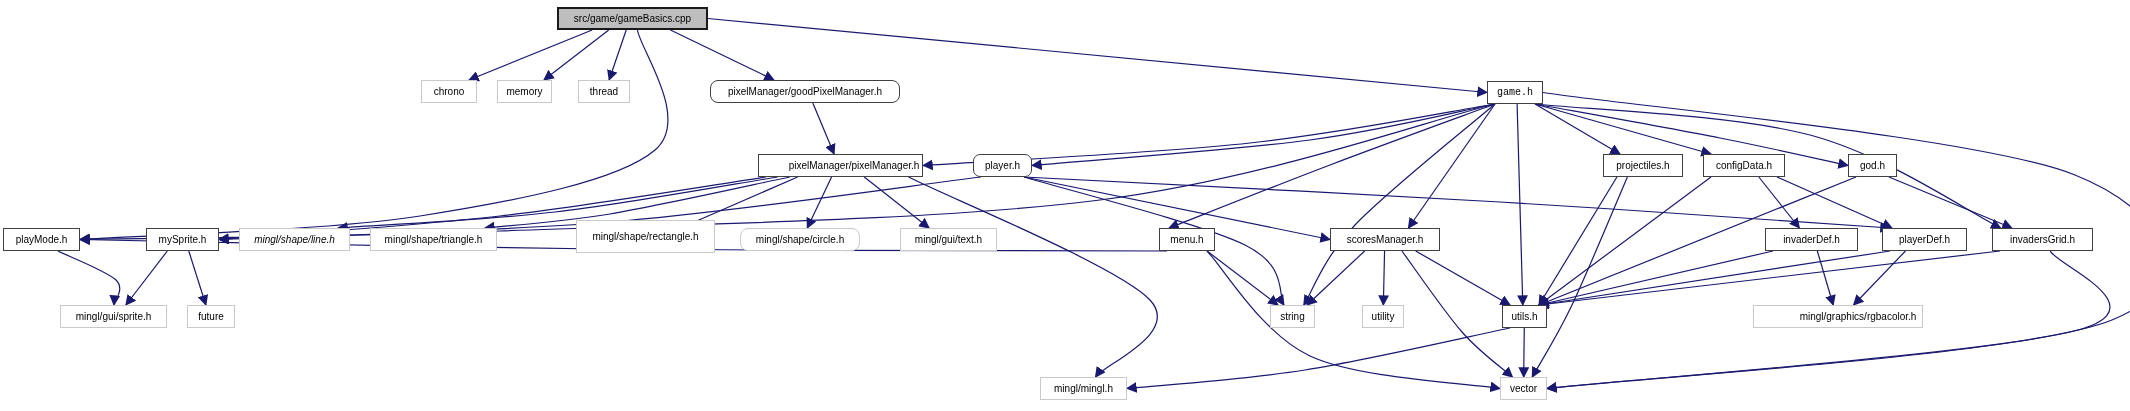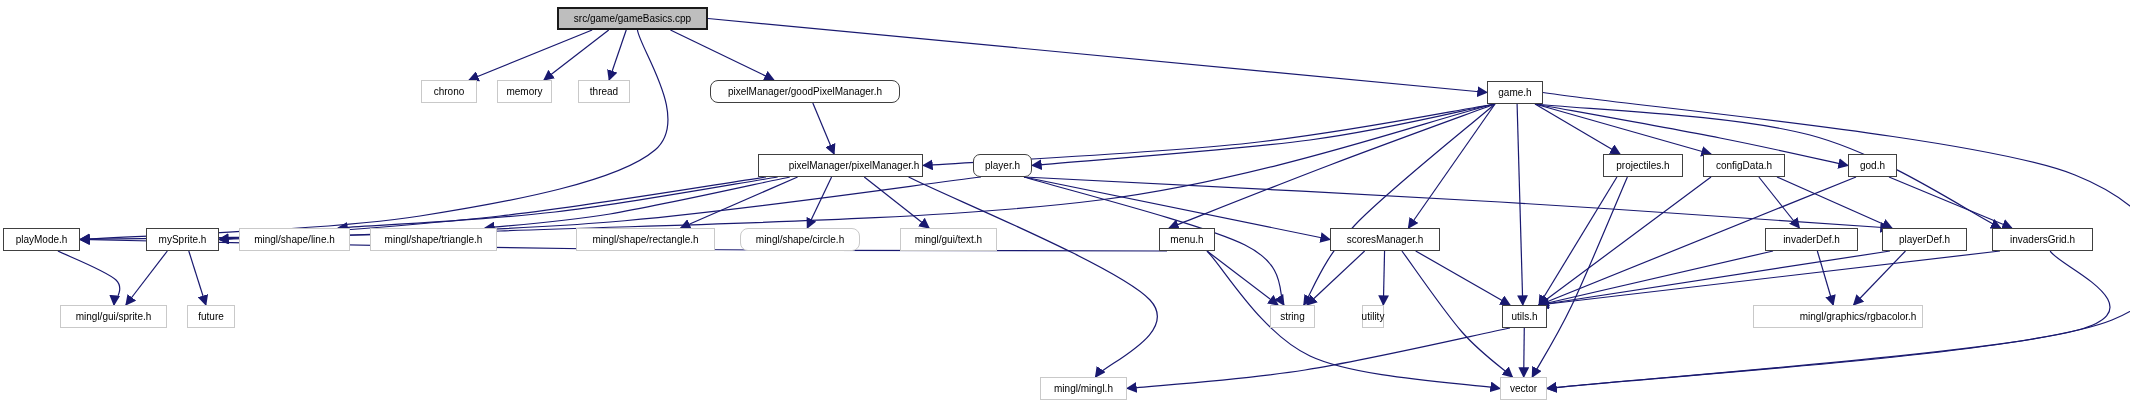--- a/index.html
+++ b/index.html
@@ -77,39 +77,39 @@
       <path d="M1510,328 C1475.8333333333333,335 1368.8333333333333,359.9166666666667 1305,370 C1241.1666666666667,380.0833333333333 1156.6666666666667,385.4166666666667 1127,388.5" fill="none" stroke="#191970" stroke-width="1.2" marker-end="url(#arrow)"></path>
       <path d="M167.32,251 L125.92,305" fill="none" stroke="#191970" stroke-width="1.2" marker-end="url(#arrow)"></path>
       <path d="M188.77,251 L205.87,305" fill="none" stroke="#191970" stroke-width="1.2" marker-end="url(#arrow)"></path>
       <path d="M57.89,251 C67.575,255.83333333333334 106.65666666666667,271 116,280 C125.34333333333333,289 114.29166666666667,300.8333333333333 113.95,305" fill="none" stroke="#191970" stroke-width="1.2" marker-end="url(#arrow)"></path>
     </svg>
     <div class="node root" style="left: 557px; top: 7px; width: 151px; height: 23px;">src/game/gameBasics.cpp</div>
     <div class="node external" style="left: 421px; top: 80px; width: 56px; height: 23px;">chrono</div>
     <div class="node external" style="left: 497px; top: 80px; width: 55px; height: 23px;">memory</div>
     <div class="node external" style="left: 578px; top: 80px; width: 52px; height: 23px;">thread</div>
     <div class="node internal" style="left: 710px; top: 80px; width: 190px; height: 23px; border-radius: 8px;">pixelManager/goodPixelManager.h</div>
-    <div class="node internal" style="left: 1487px; top: 81px; width: 56px; height: 23px;">game.h</div>
+    <div class="node internal" style="left: 1487px; top: 81px; width: 56px; height: 23px; font-family: Liberation Mono, monospace;">game.h</div>
     <div class="node internal" style="left: 758px; top: 154px; width: 165px; height: 23px; padding-left: 27px;">pixelManager/pixelManager.h</div>
     <div class="node internal" style="left: 973px; top: 154px; width: 59px; height: 23px; border-radius: 7px;">player.h</div>
     <div class="node internal" style="left: 1603px; top: 154px; width: 80px; height: 23px;">projectiles.h</div>
     <div class="node internal" style="left: 1703px; top: 154px; width: 82px; height: 23px;">configData.h</div>
     <div class="node internal" style="left: 1848px; top: 154px; width: 49px; height: 23px;">god.h</div>
     <div class="node internal" style="left: 3px; top: 228px; width: 77px; height: 23px;">playMode.h</div>
     <div class="node internal" style="left: 146px; top: 228px; width: 73px; height: 23px;">mySprite.h</div>
-    <div class="node external" style="left: 239px; top: 228px; width: 111px; height: 23px;">mingl/shape/line.h</div>
+    <div class="node external" style="left: 239px; top: 228px; width: 111px; height: 23px; font-style: italic;">mingl/shape/line.h</div>
     <div class="node external" style="left: 370px; top: 228px; width: 127px; height: 23px;">mingl/shape/triangle.h</div>
-    <div class="node external" style="left: 576px; top: 228px; width: 139px; height: 23px;">mingl/shape/rectangle.h</div>
+    <div class="node external" style="left: 576px; top: 220px; width: 139px; height: 33px;">mingl/shape/rectangle.h</div>
     <div class="node external" style="left: 740px; top: 228px; width: 120px; height: 23px; border-radius: 8px;">mingl/shape/circle.h</div>
     <div class="node external" style="left: 900px; top: 228px; width: 97px; height: 23px;">mingl/gui/text.h</div>
     <div class="node internal" style="left: 1159px; top: 228px; width: 56px; height: 23px;">menu.h</div>
     <div class="node internal" style="left: 1330px; top: 228px; width: 110px; height: 23px;">scoresManager.h</div>
     <div class="node internal" style="left: 1765px; top: 228px; width: 93px; height: 23px;">invaderDef.h</div>
     <div class="node internal" style="left: 1882px; top: 228px; width: 85px; height: 23px;">playerDef.h</div>
     <div class="node internal" style="left: 1992px; top: 228px; width: 101px; height: 23px;">invadersGrid.h</div>
     <div class="node external" style="left: 60px; top: 305px; width: 107px; height: 23px;">mingl/gui/sprite.h</div>
     <div class="node external" style="left: 187px; top: 305px; width: 48px; height: 23px;">future</div>
     <div class="node external" style="left: 1270px; top: 305px; width: 45px; height: 23px;">string</div>
-    <div class="node external" style="left: 1362px; top: 305px; width: 22px; height: 23px;">utility</div>
+    <div class="node external" style="left: 1362px; top: 305px; width: 42px; height: 23px;">utility</div>
     <div class="node internal" style="left: 1502px; top: 305px; width: 45px; height: 23px;">utils.h</div>
     <div class="node external" style="left: 1753px; top: 305px; width: 170px; height: 23px; padding-left: 40px;">mingl/graphics/rgbacolor.h</div>
     <div class="node external" style="left: 1040px; top: 377px; width: 87px; height: 23px;">mingl/mingl.h</div>
     <div class="node external" style="left: 1500px; top: 377px; width: 47px; height: 23px;">vector</div>
   </div>
 
 </body></html>

